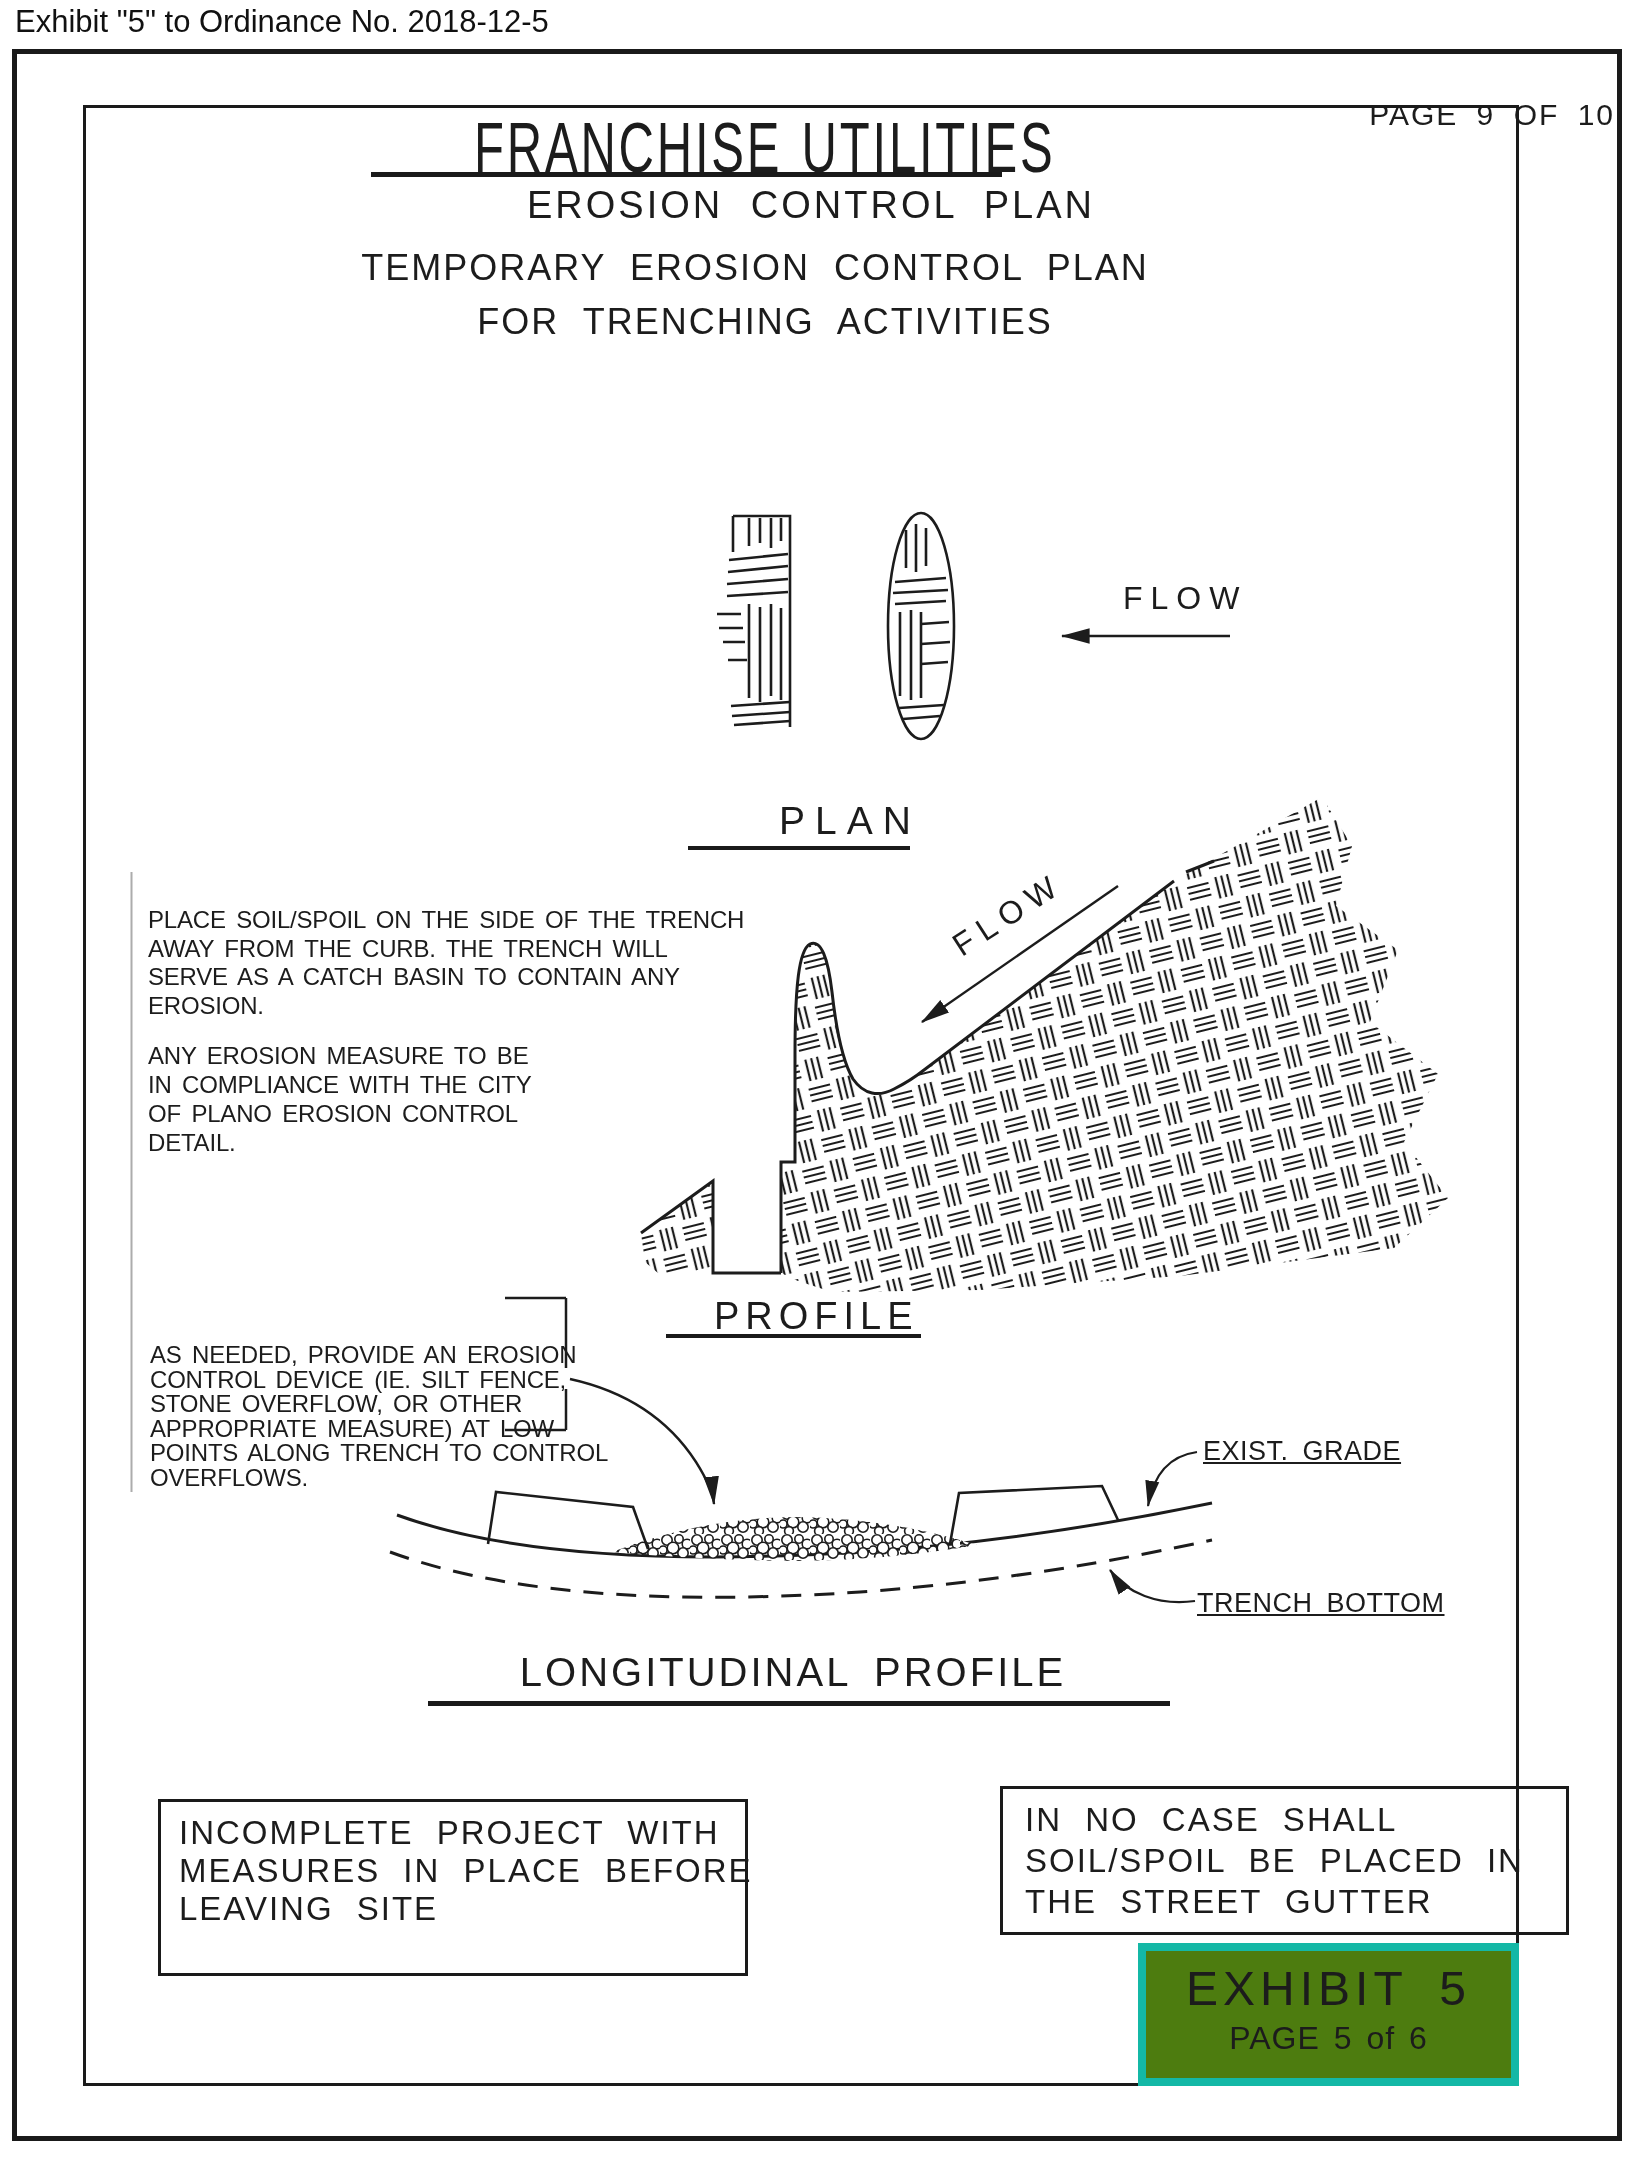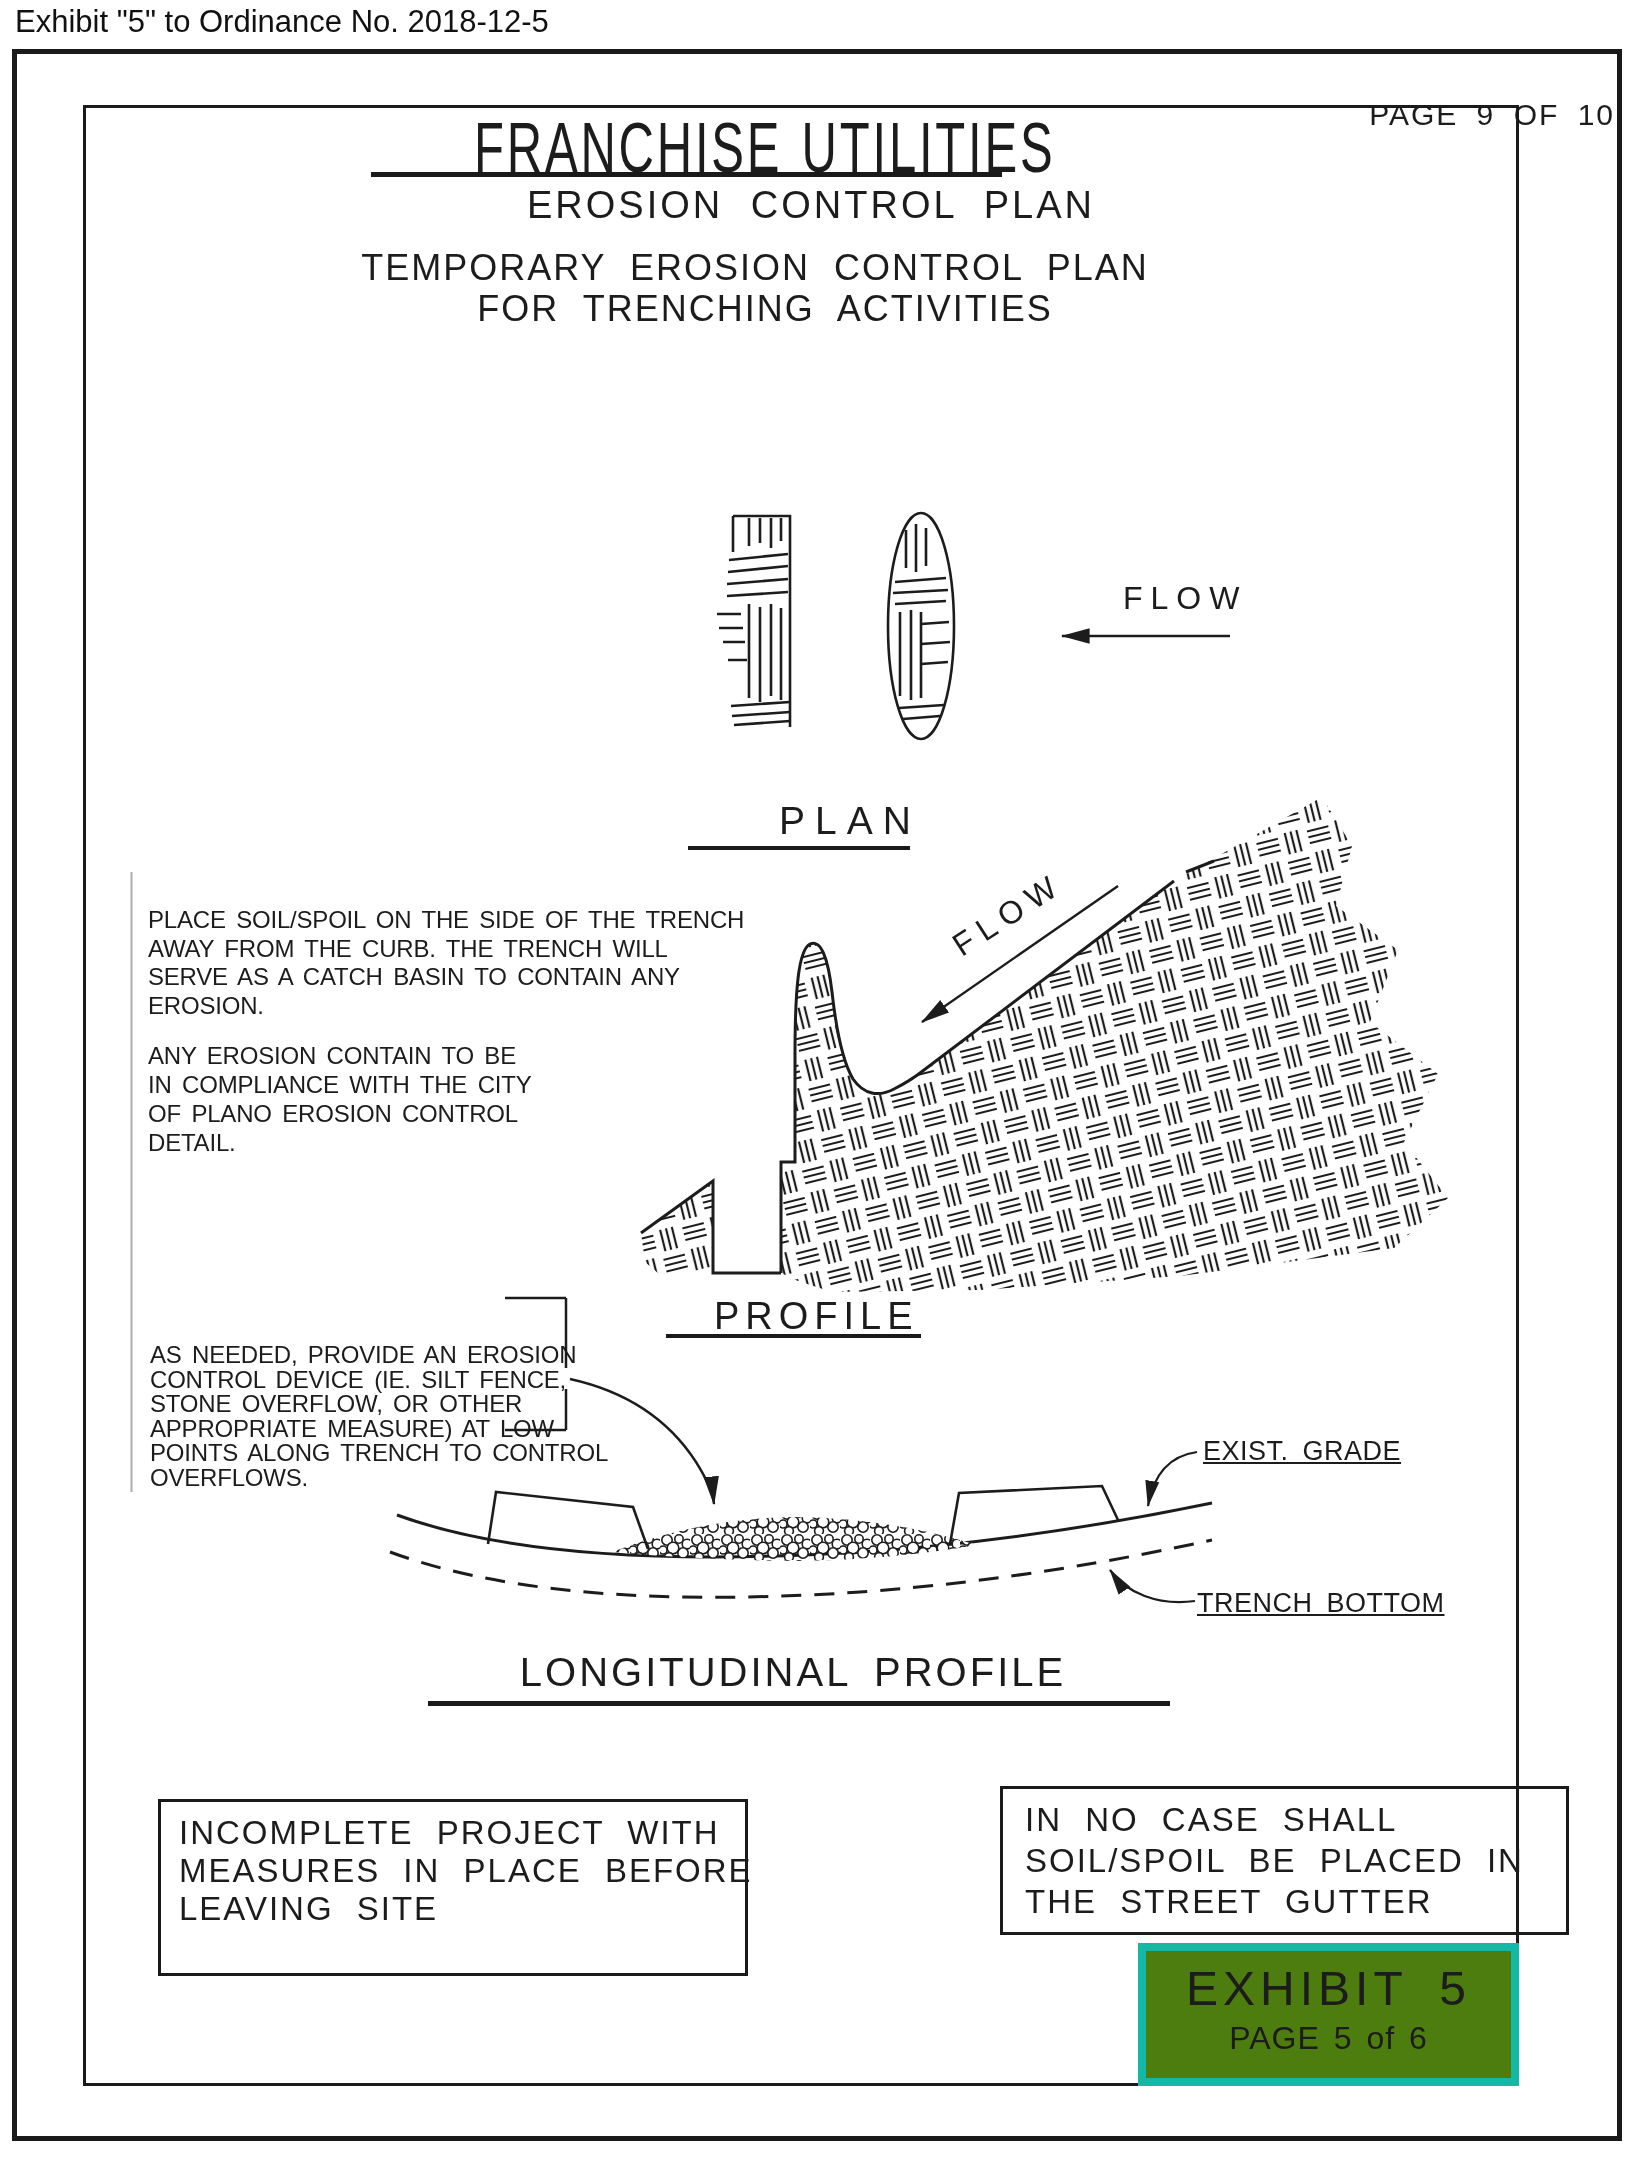--- a/index.html
+++ b/index.html
@@ -42,21 +42,21 @@
   <div class="abs cad" style="left:1330px;top:58px;width:285px;font-size:30px;letter-spacing:2px;word-spacing:8px;text-align:right;margin-top:40px;">PAGE 9 OF 10</div>
 
   <div class="abs border-inner" style="left:83px;top:105px;width:1430px;height:1975px;"></div>
 
   <div class="abs cad title-main" style="left:474px;top:108px;">FRANCHISE UTILITIES</div>
   <div class="abs rule" style="left:371px;top:172px;width:631px;height:5px;"></div>
 
   <div class="abs cad title-sub" style="left:411px;top:184px;width:800px;text-align:center;">EROSION CONTROL PLAN</div>
 
   <div class="abs cad title-temp" style="left:355px;top:247px;width:800px;text-align:center;">TEMPORARY EROSION CONTROL PLAN</div>
-  <div class="abs cad title-temp" style="left:365px;top:288px;width:800px;text-align:center;">FOR TRENCHING ACTIVITIES</div>
+  <div class="abs cad title-temp" style="left:365px;top:301px;width:800px;text-align:center;">FOR TRENCHING ACTIVITIES</div>
 
   <svg width="1643" height="2157" viewBox="0 0 1643 2157">
     <defs>
       <marker id="ah" viewBox="0 0 12 8" refX="11.5" refY="4" markerWidth="12" markerHeight="8" orient="auto-start-reverse">
         <path d="M 0,0.8 L 12,4 L 0,7.2 Z" fill="#1c1c1c"></path>
       </marker>
       <pattern id="basket" width="52" height="52" patternUnits="userSpaceOnUse" patternTransform="rotate(-14)">
         <g stroke="#1c1c1c" stroke-width="2.2" fill="none">
           <path d="M1,5 H23 M1,11 H23 M1,17 H23"></path>
           <path d="M31,1 V23 M37,1 V23 M43,1 V23"></path>
@@ -133,21 +133,21 @@
   <div class="abs cad lbl-plan" style="left:750px;top:799px;width:200px;text-align:center;">PLAN</div>
   <div class="abs rule" style="left:688px;top:846px;width:222px;height:4px;"></div>
 
   <div class="abs cad note" style="left:148px;top:906px;">
     <div>PLACE SOIL/SPOIL ON THE SIDE OF THE TRENCH</div>
     <div>AWAY FROM THE CURB. THE TRENCH WILL</div>
     <div>SERVE AS A CATCH BASIN TO CONTAIN ANY</div>
     <div>EROSION.</div>
   </div>
   <div class="abs cad note" style="left:148px;top:1041px;line-height:29px;">
-    <div>ANY EROSION CONTAIN TO BE</div>
+    <div>ANY EROSION MEASURE TO BE</div>
     <div>IN COMPLIANCE WITH THE CITY</div>
     <div>OF PLANO EROSION CONTROL</div>
     <div>DETAIL.</div>
   </div>
 
   <div class="abs cad lbl-flow" style="left:946px;top:933px;transform:rotate(-33deg);transform-origin:0 0;">FLOW</div>
   <div class="abs cad lbl-profile" style="left:714px;top:1295px;width:200px;text-align:center;">PROFILE</div>
   <div class="abs rule" style="left:666px;top:1334px;width:255px;height:4px;"></div>
 
   <div class="abs cad boxnote" style="left:150px;top:1303px;margin-top:40px;">

